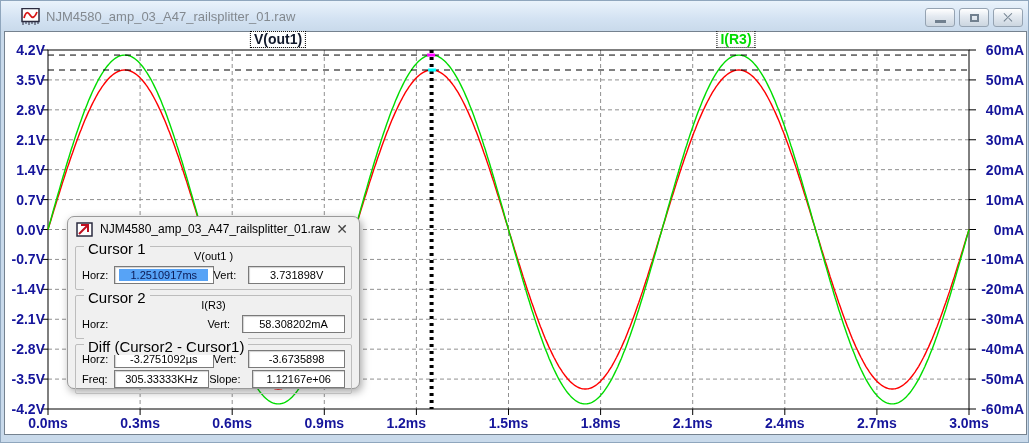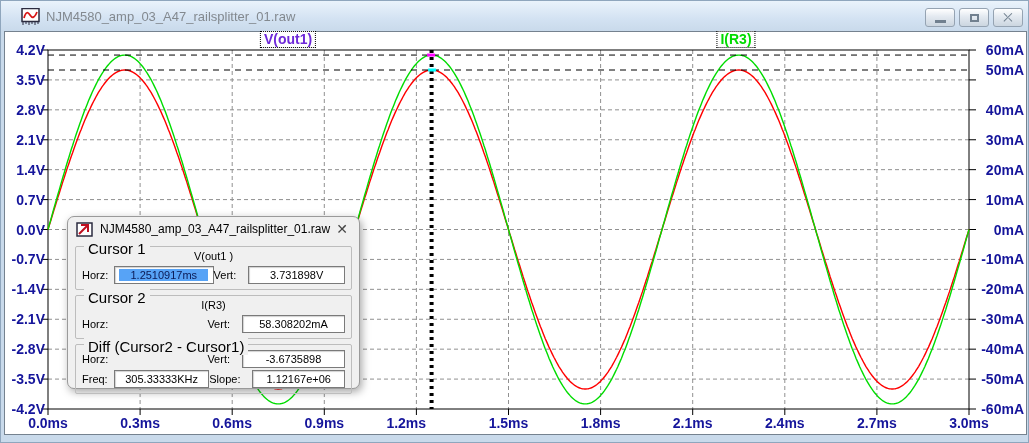--- a/index.html
+++ b/index.html
@@ -160,21 +160,21 @@
       <div class="tlabel" style="left: 4px; width: 40px; top: 160.667px; text-align: right;">1.4V</div>
       <div class="tlabel" style="left: 4px; width: 40px; top: 190.583px; text-align: right;">0.7V</div>
       <div class="tlabel" style="left: 4px; width: 40px; top: 220.5px; text-align: right;">0.0V</div>
       <div class="tlabel" style="left: 4px; width: 40px; top: 250.417px; text-align: right;">-0.7V</div>
       <div class="tlabel" style="left: 4px; width: 40px; top: 280.333px; text-align: right;">-1.4V</div>
       <div class="tlabel" style="left: 4px; width: 40px; top: 310.25px; text-align: right;">-2.1V</div>
       <div class="tlabel" style="left: 4px; width: 40px; top: 340.167px; text-align: right;">-2.8V</div>
       <div class="tlabel" style="left: 4px; width: 40px; top: 370.083px; text-align: right;">-3.5V</div>
       <div class="tlabel" style="left: 4px; width: 40px; top: 400px; text-align: right;">-4.2V</div>
       <div class="tlabel" style="left: 977px; width: 46px; top: 41px; text-align: right;">60mA</div>
-      <div class="tlabel" style="left: 977px; width: 46px; top: 61px; text-align: right;">50mA</div>
+      <div class="tlabel" style="left: 977px; width: 46px; top: 71px; text-align: right;">50mA</div>
       <div class="tlabel" style="left: 977px; width: 46px; top: 100.833px; text-align: right;">40mA</div>
       <div class="tlabel" style="left: 977px; width: 46px; top: 130.75px; text-align: right;">30mA</div>
       <div class="tlabel" style="left: 977px; width: 46px; top: 160.667px; text-align: right;">20mA</div>
       <div class="tlabel" style="left: 977px; width: 46px; top: 190.583px; text-align: right;">10mA</div>
       <div class="tlabel" style="left: 977px; width: 46px; top: 220.5px; text-align: right;">0mA</div>
       <div class="tlabel" style="left: 977px; width: 46px; top: 250.417px; text-align: right;">-10mA</div>
       <div class="tlabel" style="left: 977px; width: 46px; top: 280.333px; text-align: right;">-20mA</div>
       <div class="tlabel" style="left: 977px; width: 46px; top: 310.25px; text-align: right;">-30mA</div>
       <div class="tlabel" style="left: 977px; width: 46px; top: 340.167px; text-align: right;">-40mA</div>
       <div class="tlabel" style="left: 977px; width: 46px; top: 370.083px; text-align: right;">-50mA</div>
@@ -185,21 +185,21 @@
       <div class="tlabel" style="left: 293.3px; width: 60px; top: 414px; text-align: center;">0.9ms</div>
       <div class="tlabel" style="left: 385.4px; width: 60px; top: 414px; ">1.2ms</div>
       <div class="tlabel" style="left: 477.5px; width: 60px; top: 414px; text-align: center;">1.5ms</div>
       <div class="tlabel" style="left: 569.6px; width: 60px; top: 414px; text-align: center;">1.8ms</div>
       <div class="tlabel" style="left: 661.7px; width: 60px; top: 414px; text-align: center;">2.1ms</div>
       <div class="tlabel" style="left: 753.8px; width: 60px; top: 414px; text-align: center;">2.4ms</div>
       <div class="tlabel" style="left: 845.9px; width: 60px; top: 414px; text-align: center;">2.7ms</div>
       <div class="tlabel" style="left: 938px; width: 60px; top: 414px; text-align: center;">3.0ms</div>
     </div>
 
-  <div class="trace-label" id="trace-label-0" style="left: 287px; color: #6d28d9;">V(out1)</div>
+  <div class="trace-label" id="trace-label-0" style="left: 277px; color: #0f172a;">V(out1)</div>
   <div class="trace-label" id="trace-label-1" style="left: 735px; color: rgb(0, 220, 0);">I(R3)</div>
 
   <div class="dialog">
     <div class="dlg-title">
       <svg class="dlg-icon" viewBox="0 0 17 15">
         <rect x="1" y="1" width="15" height="13" fill="#ffffff" stroke="#2b2b3f" stroke-width="1.5"></rect>
         <path d="M3 12 L12 3 M5 3 L12 3 L12 10" fill="none" stroke="#c01020" stroke-width="2"></path>
       </svg>
       <span class="dlg-title-text">NJM4580_amp_03_A47_railsplitter_01.raw</span>
       <span class="dlg-close">✕</span>
@@ -229,20 +229,23 @@
         <span class="field f2">
             <span>58.308202mA</span>
           </span>
       </div>
     </div>
 
     <div class="group">
       <span class="group-legend">Diff (Cursor2 - Cursor1)</span>
       <div class="row">
         <span class="flabel">Horz:</span>
+        <span class="field f1">
+            <span>-3.2751092µs</span>
+          </span>
         <span class="flabel2">Vert:</span>
         <span class="field f2">
             <span>-3.6735898</span>
           </span>
       </div>
       <div class="row">
         <span class="flabel">Freq:</span>
         <span class="field f1">
             <span>305.33333KHz</span>
           </span>

